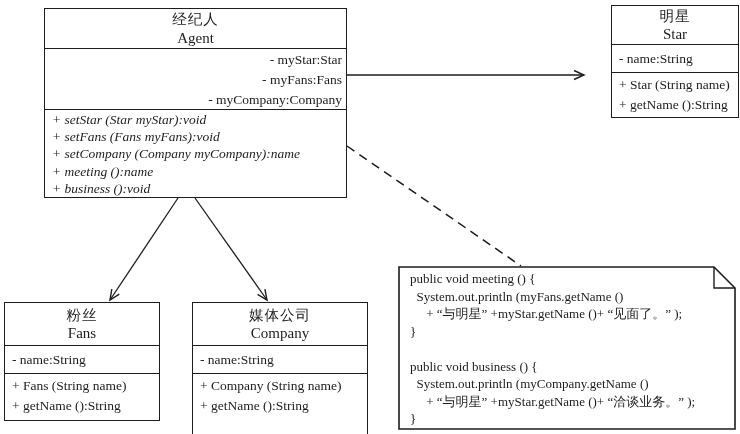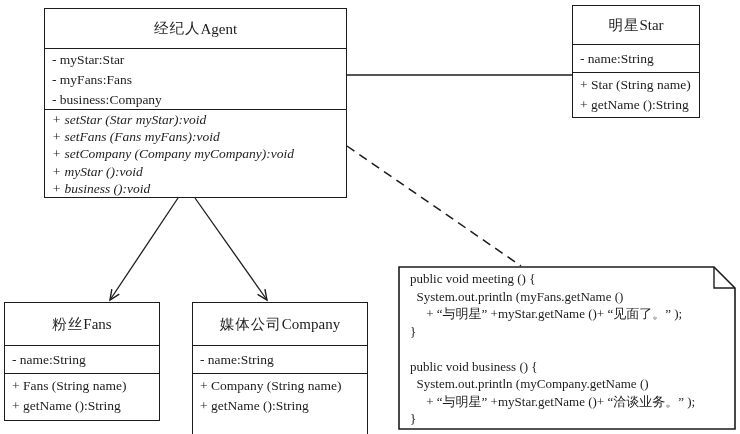--- a/index.html
+++ b/index.html
@@ -24,38 +24,38 @@
   .uml-class {
     position: absolute;
     background: #ffffff;
     border: 1.6px solid #1c1c1c;
     display: flex;
     flex-direction: column;
     z-index: 2;
   }
   .uml-title {
     display: flex;
-    flex-direction: row;
+    flex-direction: column;
     justify-content: center;
     align-items: center;
     text-align: center;
     flex: 0 0 auto;
   }
   .uml-title .zh { font-size: 14.5px; line-height: 1.3; letter-spacing: 1px; }
   .uml-title .en { font-size: 15px; line-height: 1.2; }
   .uml-section {
     border-top: 1.6px solid #1c1c1c;
     padding: 1px 4px 0 7px;
     font-size: 13.5px;
     overflow: hidden;
     flex: 0 0 auto;
   }
   .uml-section.grow { flex: 1 1 auto; }
   .member { white-space: pre; }
-  .attrs-agent .member   { line-height: 20px; }
+  .attrs-agent .member   { line-height: 20px; text-align: right; }
   .methods-agent .member { line-height: 17.2px; font-style: italic; }
   .attr-single .member   { line-height: 25px; }
   .methods-pair .member  { line-height: 20px; }
   .methods-pair { padding-top: 2px; }
   .note-text {
     position: absolute;
     left: 401px; top: 270px;
     width: 330px;
     padding-left: 9px;
     z-index: 3;
@@ -92,32 +92,32 @@
   </svg>
 
   <div class="uml-class" style="left:44px; top:8px; width:303px; height:190px;">
     <div class="uml-title" style="height:39px;">
       <div class="zh">经纪人</div>
       <div class="en">Agent</div>
     </div>
     <div class="uml-section attrs-agent" style="height:61px;">
       <div class="member">- myStar:Star</div>
       <div class="member">- myFans:Fans</div>
-      <div class="member">- business:Company</div>
+      <div class="member">- myCompany:Company</div>
     </div>
     <div class="uml-section methods-agent grow">
       <div class="member">+ setStar (Star myStar):void</div>
       <div class="member">+ setFans (Fans myFans):void</div>
-      <div class="member">+ setCompany (Company myCompany):void</div>
-      <div class="member">+ myStar ():void</div>
+      <div class="member">+ setCompany (Company myCompany):name</div>
+      <div class="member">+ meeting ():name</div>
       <div class="member">+ business ():void</div>
     </div>
   </div>
 
-  <div class="uml-class" style="left:572px; top:5px; width:128px; height:113px;">
+  <div class="uml-class" style="left:611px; top:5px; width:128px; height:113px;">
     <div class="uml-title" style="height:38px;">
       <div class="zh">明星</div>
       <div class="en">Star</div>
     </div>
     <div class="uml-section attr-single" style="height:28px;">
       <div class="member">- name:String</div>
     </div>
     <div class="uml-section methods-pair grow">
       <div class="member">+ Star (String name)</div>
       <div class="member">+ getName ():String</div>

